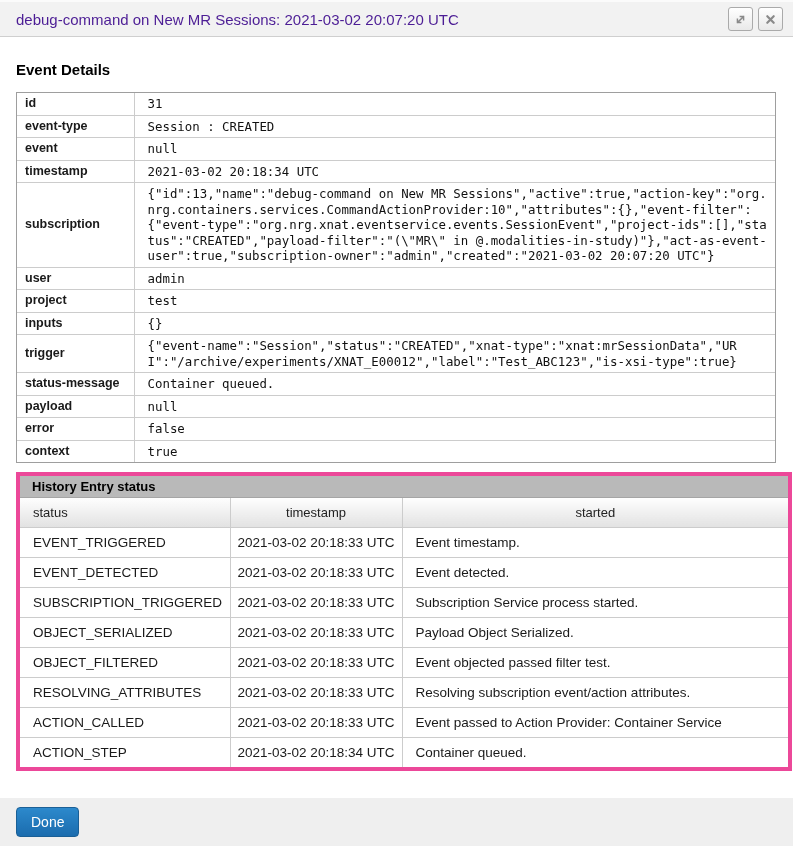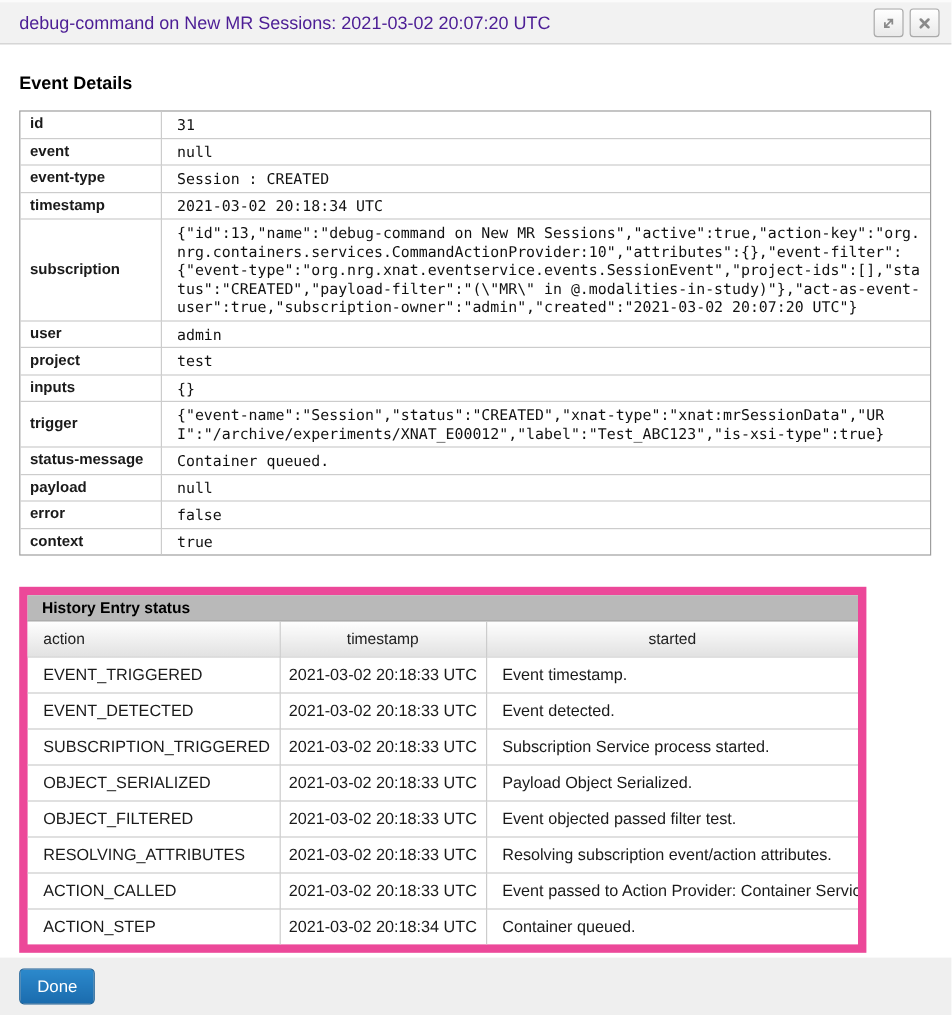--- a/index.html
+++ b/index.html
@@ -68,21 +68,21 @@
     font-size: 12.4px;
     line-height: 15.5px;
     padding: 3px 4px 3px 13px;
     white-space: pre-wrap;
     word-break: break-all;
     color: #111;
   }
   table.ed tr.short td { height: 22px; }
 
   
-  .history-wrap { border: 7px solid #ec4899; width: 706px; margin-top: 26px; }
+  .history-wrap { border: 4px solid #ec4899; width: 776px; margin-top: 9px; }
   .history-titlebar {
     background: #b9b9b9;
     border-bottom: 1px solid #a5a5a5;
     height: 22px;
     font-size: 13px;
     font-weight: bold;
     color: #000;
     padding: 0 0 0 12px;
     display: flex;
     align-items: center;
@@ -164,26 +164,26 @@
       <colgroup>
           <col style="width:117px">
           <col>
         </colgroup>
       <tbody>
         <tr class="short">
           <td class="ed-key">id</td>
           <td class="ed-val">31</td>
         </tr>
         <tr class="short">
+          <td class="ed-key">event-type</td>
+          <td class="ed-val">Session : CREATED</td>
+        </tr>
+        <tr class="short">
           <td class="ed-key">event</td>
           <td class="ed-val">null</td>
-        </tr>
-        <tr class="short">
-          <td class="ed-key">event-type</td>
-          <td class="ed-val">Session : CREATED</td>
         </tr>
         <tr class="short">
           <td class="ed-key">timestamp</td>
           <td class="ed-val">2021-03-02 20:18:34 UTC</td>
         </tr>
         <tr>
           <td class="ed-key">subscription</td>
           <td class="ed-val">{"id":13,"name":"debug-command on New MR Sessions","active":true,"action-key":"org.nrg.containers.services.CommandActionProvider:10","attributes":{},"event-filter":{"event-type":"org.nrg.xnat.eventservice.events.SessionEvent","project-ids":[],"status":"CREATED","payload-filter":"(\"MR\" in @.modalities-in-study)"},"act-as-event-user":true,"subscription-owner":"admin","created":"2021-03-02 20:07:20 UTC"}</td>
         </tr>
         <tr class="short">
@@ -225,21 +225,21 @@
   <div class="history-wrap">
     <div class="history-titlebar">History Entry status</div>
     <table class="hist">
       <colgroup>
           <col style="width:210px">
           <col style="width:172px">
           <col>
         </colgroup>
       <thead>
         <tr>
-          <th class="col-status">action</th>
+          <th class="col-status">status</th>
           <th>timestamp</th>
           <th>started</th>
         </tr>
       </thead>
       <tbody>
         <tr>
           <td class="h-status">EVENT_TRIGGERED</td>
           <td class="h-time">2021-03-02 20:18:33 UTC</td>
           <td class="h-msg">Event timestamp.</td>
         </tr>

